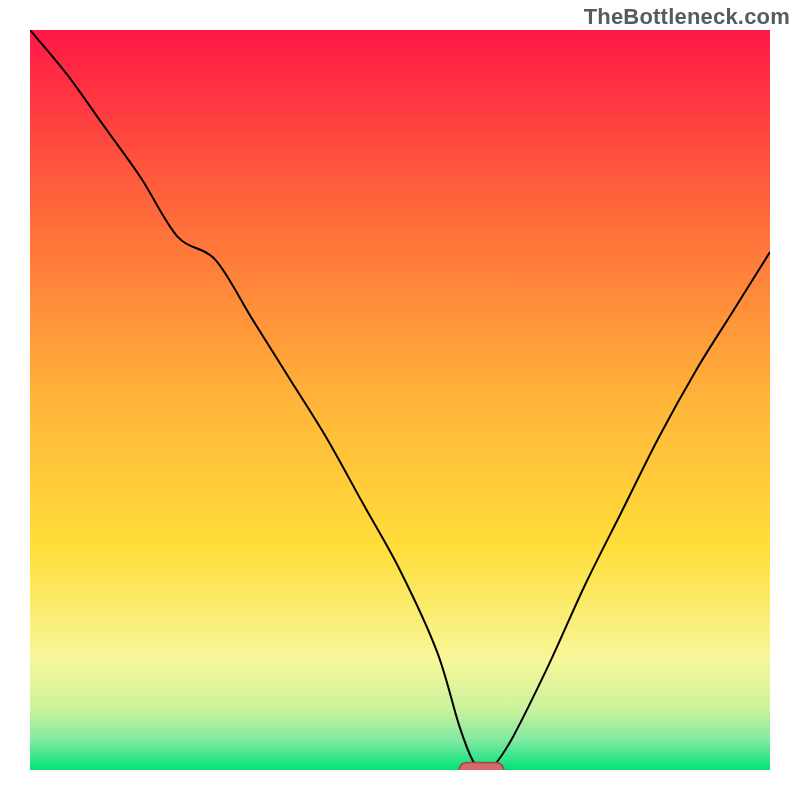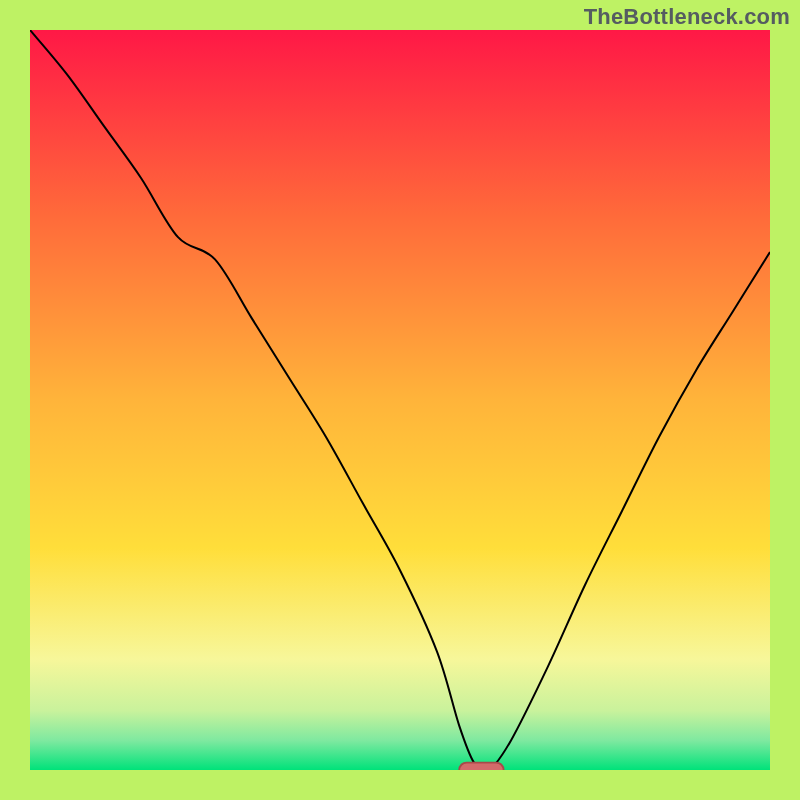--- a/index.html
+++ b/index.html
@@ -8,21 +8,21 @@
     width: 800px;
     height: 800px;
     background: #000;
     font-family: Arial, Helvetica, sans-serif;
     overflow: hidden;
   }
   .frame {
     position: relative;
     width: 800px;
     height: 800px;
-    background: #bef264;
+    background: #ffffff;
   }
   .watermark {
     position: absolute;
     top: 4px;
     right: 10px;
     color: #555c61;
     font-size: 22px;
     font-weight: 600;
     letter-spacing: 0.2px;
     z-index: 10;

